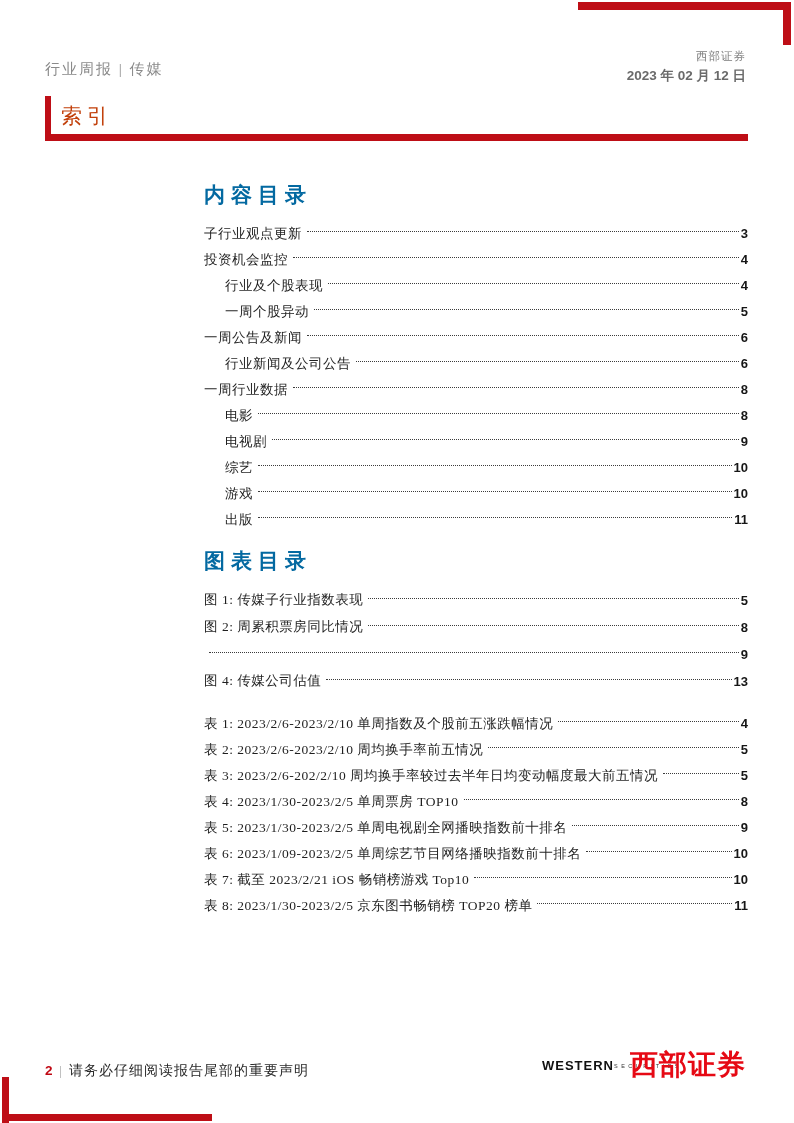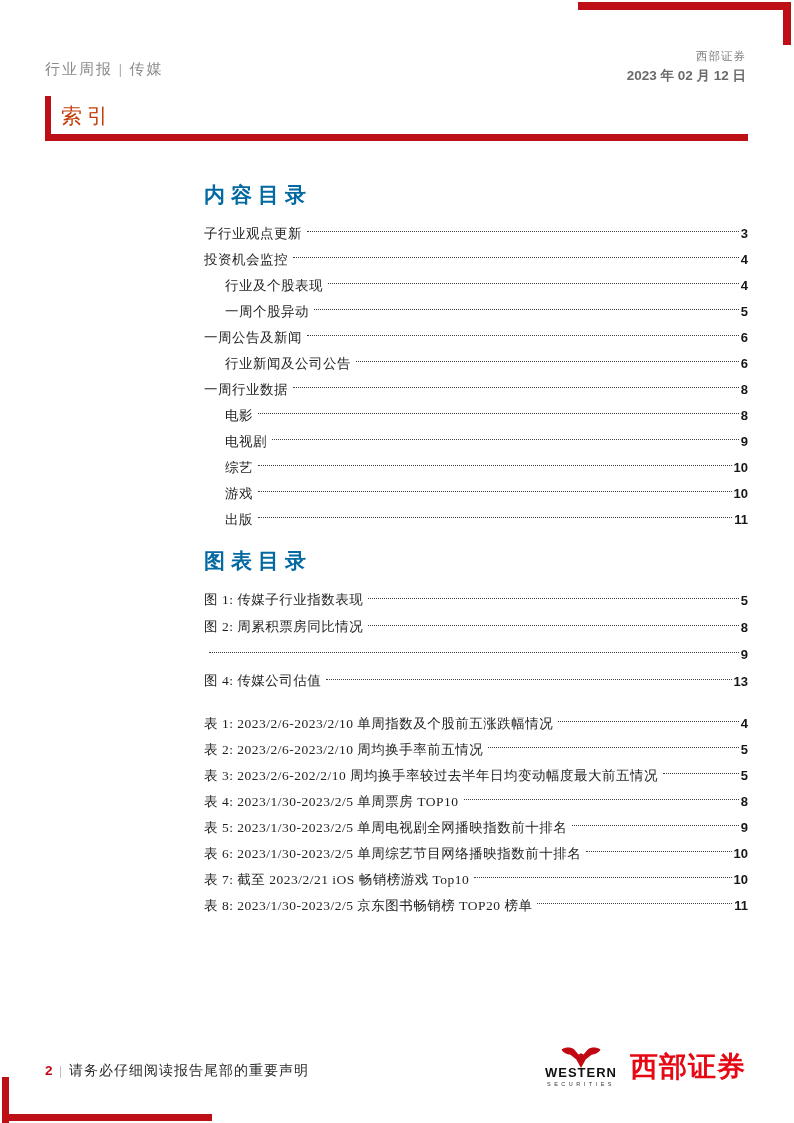--- a/index.html
+++ b/index.html
@@ -74,21 +74,21 @@
   }
   .footer-pageno { color: #c00712; font-weight: 700; font-size: 13.5px;
                    font-family: "Liberation Sans", sans-serif; }
   .footer-sep { color: #9a9a9a; font-size: 12px; }
   .footer-disclaimer { color: #2a2a2a; font-size: 14px; letter-spacing: 1px; }
 
   .footer-logo {
     position: absolute; right: 48px; top: 1046px;
     display: flex; align-items: center; gap: 10px;
   }
-  .logo-west { display: flex; flex-direction: column; align-items: center; width: 78px; }
+  .logo-west { display: flex; flex-direction: row; align-items: center; width: 78px; }
   .logo-west svg { display: block; margin-bottom: -3px; }
   .logo-west .en {
     font-family: "Liberation Sans", sans-serif;
     font-weight: 700; font-size: 13px; color: #111; letter-spacing: 1px;
   }
   .logo-west .sub {
     font-family: "Liberation Sans", sans-serif;
     font-size: 5.5px; color: #333; letter-spacing: 3.5px; margin-top: 1px;
   }
   .logo-cn {
@@ -225,21 +225,21 @@
           <span class="lbl">表 4: 2023/1/30-2023/2/5 单周票房 TOP10</span>
           <span class="dots"></span>
           <span class="pg">8</span>
         </div>
         <div class="row">
           <span class="lbl">表 5: 2023/1/30-2023/2/5 单周电视剧全网播映指数前十排名</span>
           <span class="dots"></span>
           <span class="pg">9</span>
         </div>
         <div class="row">
-          <span class="lbl">表 6: 2023/1/30-2023/2/5 单周综艺节目网络播映指数前十排名</span>
+          <span class="lbl">表 6: 2023/1/09-2023/2/5 单周综艺节目网络播映指数前十排名</span>
           <span class="dots"></span>
           <span class="pg">10</span>
         </div>
         <div class="row">
           <span class="lbl">表 7: 截至 2023/2/21 iOS 畅销榜游戏 Top10</span>
           <span class="dots"></span>
           <span class="pg">10</span>
         </div>
         <div class="row">
           <span class="lbl">表 8: 2023/1/30-2023/2/5 京东图书畅销榜 TOP20 榜单</span>

